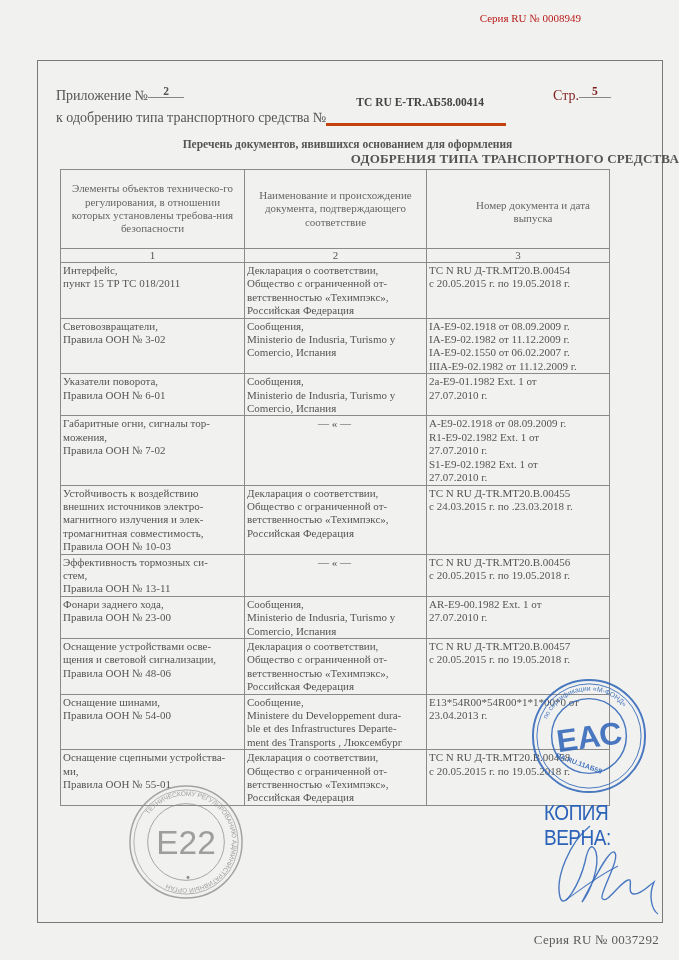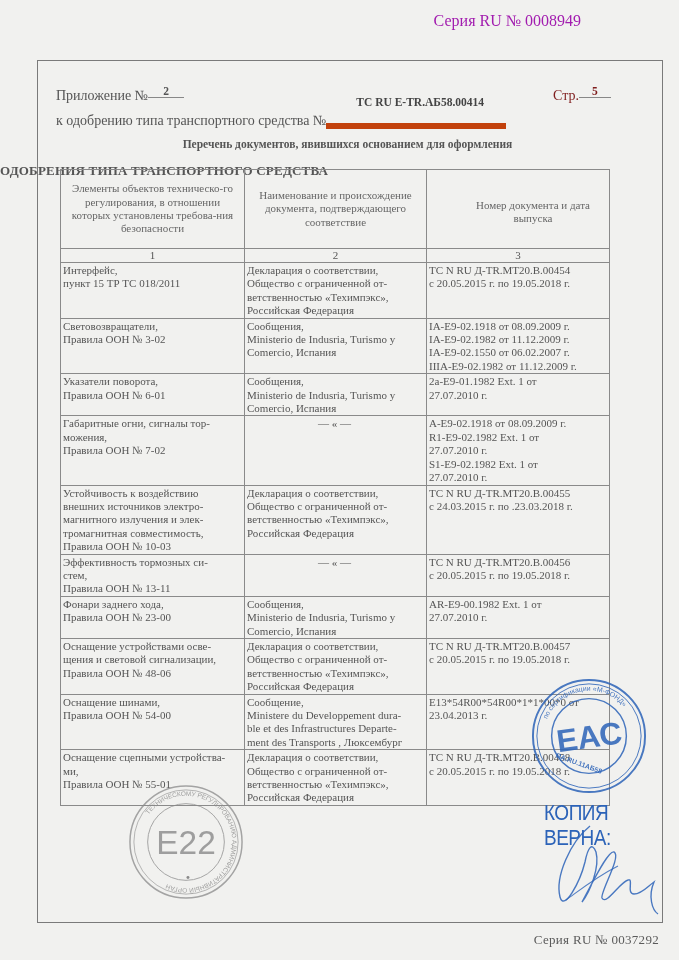--- a/index.html
+++ b/index.html
@@ -1,35 +1,35 @@
 <!DOCTYPE html>
 <html><head>
 <meta charset="utf-8">
 <style>
   html, body { margin: 0; padding: 0; }
   body {
     width: 679px; height: 960px; position: relative; overflow: hidden;
     background: #f1f1ef;
     font-family: "Liberation Serif", serif; color: #4a4a4a;
   }
-  .serial-top { position: absolute; top: 12px; right: 98px; font-size: 16px; color: #a21caf; margin-left: 23px; }
+  .serial-top { position: absolute; top: 12px; right: 98px; font-size: 11px; color: #b91c1c; margin-left: 23px; }
   .serial-bottom { position: absolute; top: 932px; right: 20px; font-size: 13px; color: #5b5b5b; letter-spacing: 0.3px; }
   .frame {
     position: absolute; left: 37px; top: 60px; width: 626px; height: 863px;
     border: 1.5px solid #7a7a7a; box-sizing: border-box;
   }
   .annex { position: absolute; left: 56px; top: 88px; font-size: 14px; color: #555; }
   .annex .fill { display: inline-block; border-bottom: 1px solid #888; width: 36px; text-align: center; position: relative; top: -5px; font-size: 11.5px; font-weight: bold; }
   .approval { position: absolute; left: 56px; top: 107px; font-size: 14px; color: #555; }
-  .approval .fill { display: inline-block; border-bottom: 6px solid #c2410c; width: 180px; height: 16px; vertical-align: bottom; position: relative; }
+  .approval .fill { display: inline-block; border-bottom: 3px solid #c2410c; width: 180px; height: 16px; vertical-align: bottom; position: relative; }
   .approval .fill span { position: absolute; left: 30px; top: -11px; font-size: 11.5px; font-weight: bold; white-space: nowrap; color: #444; }
   .page { position: absolute; left: 553px; top: 88px; font-size: 14px; color: #7f1d1d; }
   .page .fill { display: inline-block; border-bottom: 1px solid #888; width: 32px; text-align: center; position: relative; top: -5px; font-size: 11.5px; font-weight: bold; }
   .doc-title-1 { position: absolute; left: 0; width: 679px; top: 138px; text-align: center; font-size: 11.5px; font-weight: bold; color: #555; padding-left: 8px; }
-  .doc-title-2 { position: absolute; left: 0; width: 679px; top: 163px; text-align: left; font-size: 13px; font-weight: bold; color: #555; letter-spacing: 0.2px; }
+  .doc-title-2 { position: absolute; left: 0; width: 679px; top: 151px; text-align: right; font-size: 13px; font-weight: bold; color: #555; letter-spacing: 0.2px; }
   table.main {
     position: absolute; left: 60px; top: 169px; width: 549px;
     border-collapse: collapse; font-size: 11px; line-height: 13.4px; color: #555;
     table-layout: fixed;
   }
   table.main td, table.main th { border: 1px solid #8a8a8a; vertical-align: top; padding: 1px 4px 0 2px; font-weight: normal; }
   table.main th { text-align: center; vertical-align: middle; color: #666; padding: 4px 6px; height: 64px; }
   table.main th.c3 { padding-top: 10px; padding-left: 36px; }
   table.main tr.nums td { text-align: center; padding: 0; height: 13px; line-height: 13px; }
   table.main td.ditto { text-align: center; }

